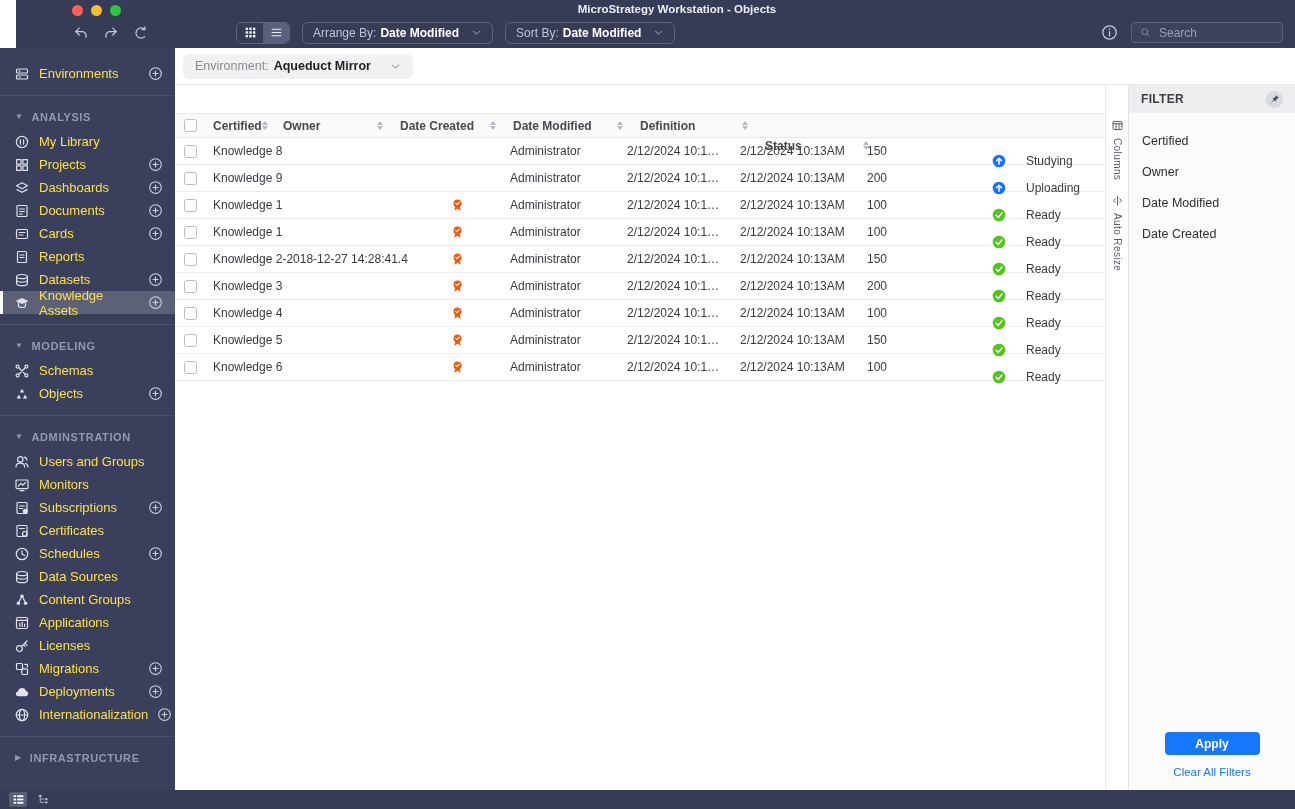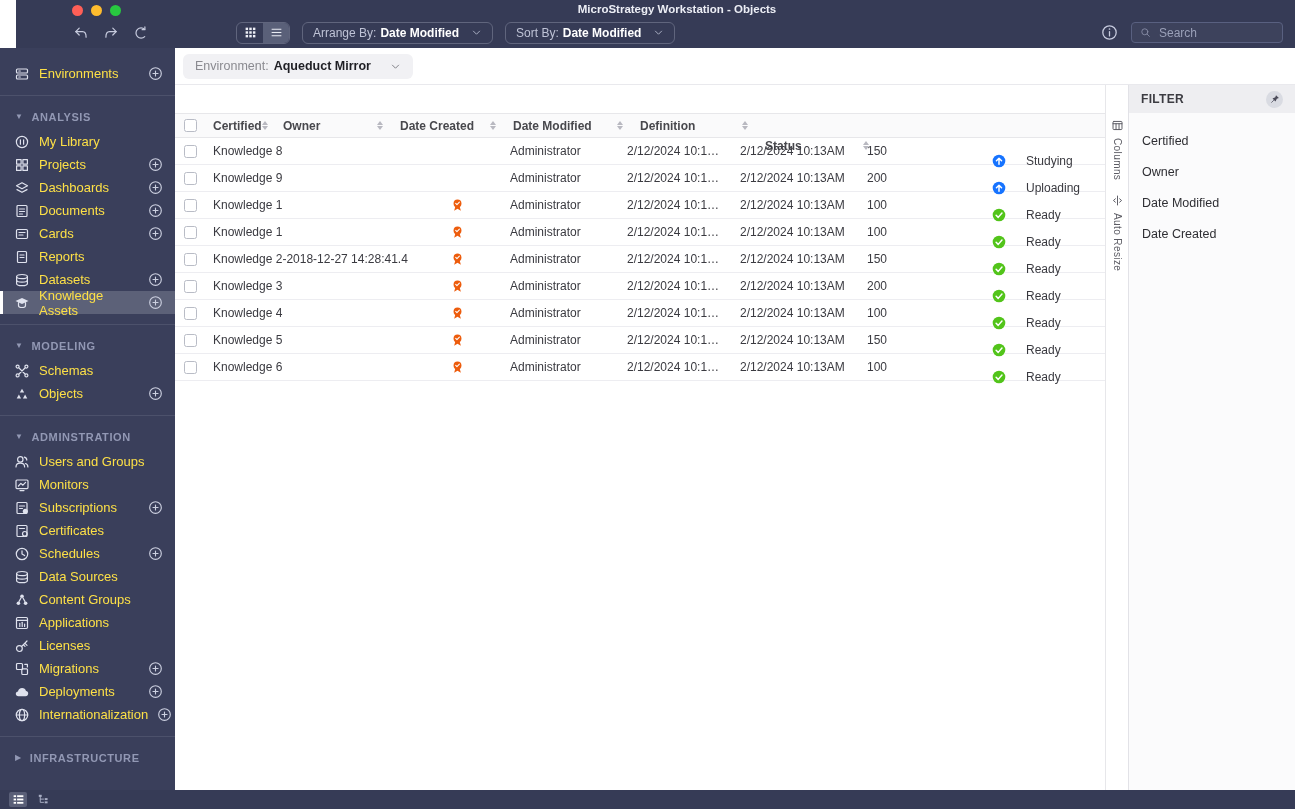--- a/index.html
+++ b/index.html
@@ -847,20 +847,24 @@
                 <line x1="5.8" y1="10.2" x2="2.6" y2="13.4"></line>
               </svg>
             </span>
         </div>
         <div class="filter-items" id="filter-items">
             <div class="filter-item">Certified</div>
             <div class="filter-item">Owner</div>
             <div class="filter-item">Date Modified</div>
             <div class="filter-item">Date Created</div>
           </div>
+        <div class="filter-footer">
+          <button class="apply-btn" id="apply-btn" style="background: rgb(22, 119, 255);">Apply</button>
+          <a class="clear-link" id="clear-link" style="color: rgb(22, 119, 255);">Clear All Filters</a>
+        </div>
       </aside>
     </div>
   </div>
 
   <div class="bottombar">
     <span class="bb-btn selected" id="bb-list">
         <svg viewBox="0 0 16 16" fill="none" stroke="currentColor" stroke-width="1.2" stroke-linecap="round" stroke-linejoin="round">
           <g fill="currentColor" stroke="none">
             <rect x="2" y="2.8" width="3" height="2.2"></rect>
             <rect x="6.3" y="2.8" width="7.7" height="2.2"></rect>

